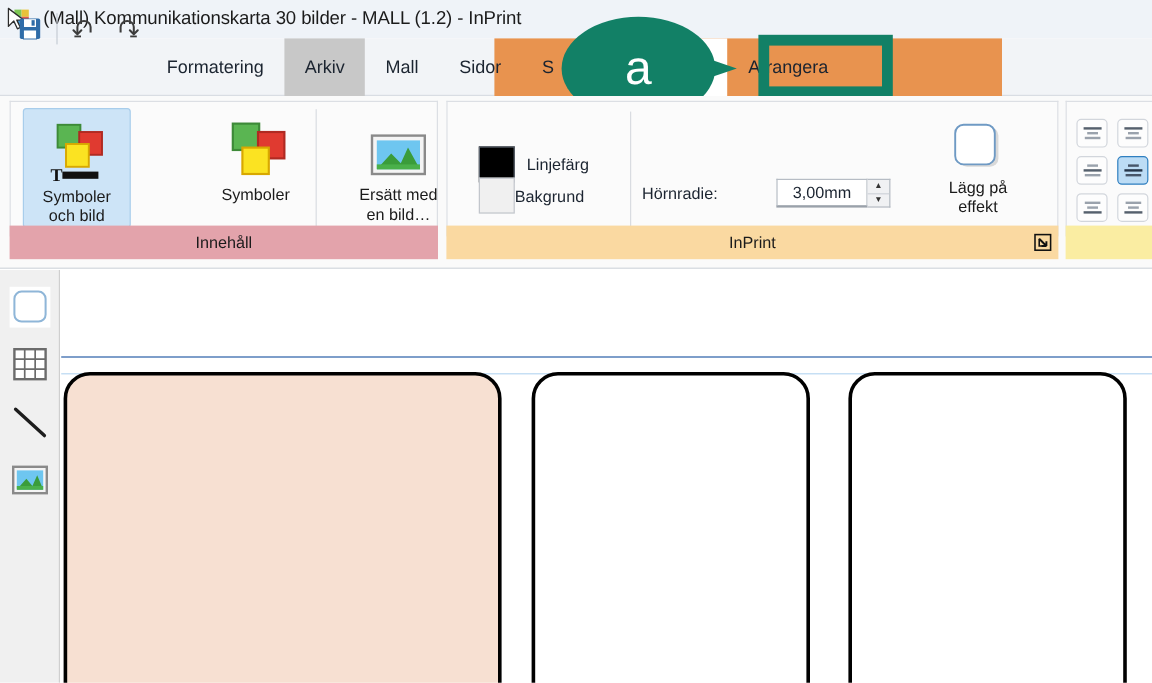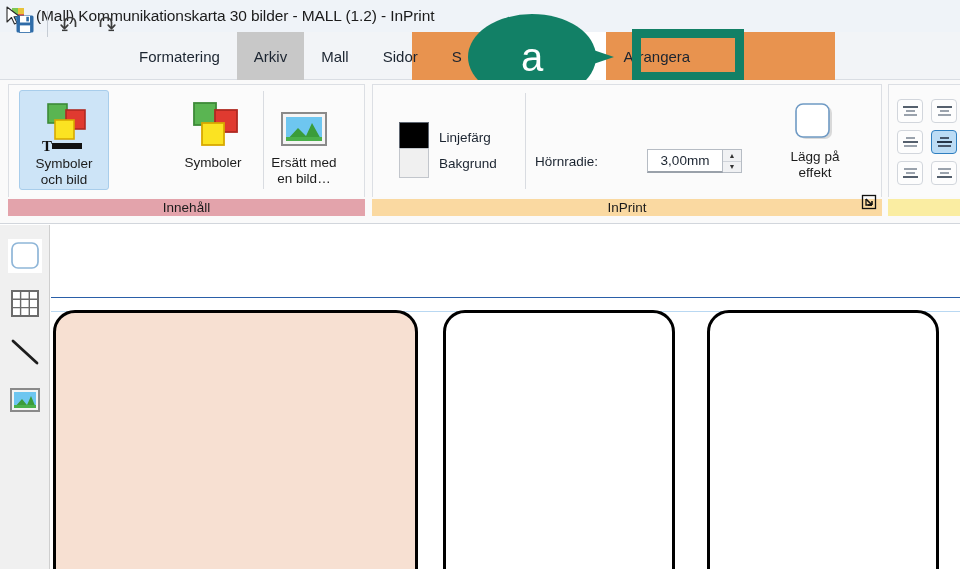--- a/index.html
+++ b/index.html
@@ -80,21 +80,21 @@
   .ribbon {
     position:absolute; left:0; top:80px; width:960px; height:144px;
     background:#fafafa; border-bottom:1px solid #d2d6dc;
   }
   .rgroup { position:absolute; top:4px; height:136px; }
   .rgroup .body {
     position:absolute; left:0; top:0; right:0; height:113px;
     border:1px solid #dcdfe4; border-bottom:none; background:#fbfbfb;
   }
   .rgroup .foot {
-    position:absolute; left:0; bottom:4px; right:0; height:17px;
+    position:absolute; left:0; bottom:4px; right:0; height:28px;
     display:flex; align-items:center; justify-content:center;
     font-size:13.5px; color:#1b1b1b;
   }
 
   
   #g1 { left:8px; width:357px; }
   #g1 .foot { background:#e3a3ab; }
   #g2 { left:372px; width:510px; }
   #g2 .foot { background:#fad9a1; }
   #g3 { left:888px; width:88px; }
@@ -267,21 +267,21 @@
               <rect x="12" y="6" width="22" height="22" fill="#5ab552" stroke="#3d8a38" stroke-width="1.8"></rect>
               <rect x="33" y="13" width="22" height="22" fill="#e03a30" stroke="#b02a22" stroke-width="1.8"></rect>
               <rect x="20" y="26" width="22" height="22" fill="#fbe322" stroke="#d8a800" stroke-width="1.8"></rect>
             </svg>
           </div>
           <div>Symboler</div>
         </div>
 
         <div class="vsep" style="left:254px; top:6px; height:98px;"></div>
 
-        <div class="bigbtn" style="left:248px; top:5px; width:94px; height:100px;">
+        <div class="bigbtn" style="left:276px; top:5px; width:94px; height:100px;">
           <div class="iconbox" style="width:52px;height:58px;padding-top:12px;">
             <svg width="52" height="44" viewBox="0 0 52 44">
               <rect x="4" y="4" width="44" height="32" fill="#f4f4f4" stroke="#8a8a8a" stroke-width="2"></rect>
               <rect x="8" y="8" width="36" height="24" fill="#6ec6f0"></rect>
               <path d="M8 32 L20 19 L28 27 L34 14 L44 32 Z" fill="#3a9c3a"></path>
               <rect x="8" y="28" width="36" height="4" fill="#4ab04a"></rect>
             </svg>
           </div>
           <div>Ersätt med</div>
           <div>en bild…</div>
@@ -294,21 +294,21 @@
     <div class="rgroup" id="g2">
       <div class="body">
 
         <div class="rowitem" style="left:26px; top:18px;margin-top:19px;">
           <div class="swatch" style="background:#000000;"></div>
           <span style="margin-left:10px">Linjefärg</span>
         </div>
 
         <div class="rowitem" style="left:26px; top:63px;">
           <div class="swatch" style="background:#f0f0f0; border-color:#c2c6cc;"></div>
-          <span style="margin-left:10px">Bakgrund</span>
+          <span style="">Bakgrund</span>
         </div>
 
         <div class="vsep" style="left:152px; top:8px; height:96px;"></div>
 
 
         <div class="rowitem" style="left:162px; top:64px;">
           <span style="width:112px">Hörnradie:</span>
           <div class="numfield">
             <span>3,00mm</span>
           </div>

